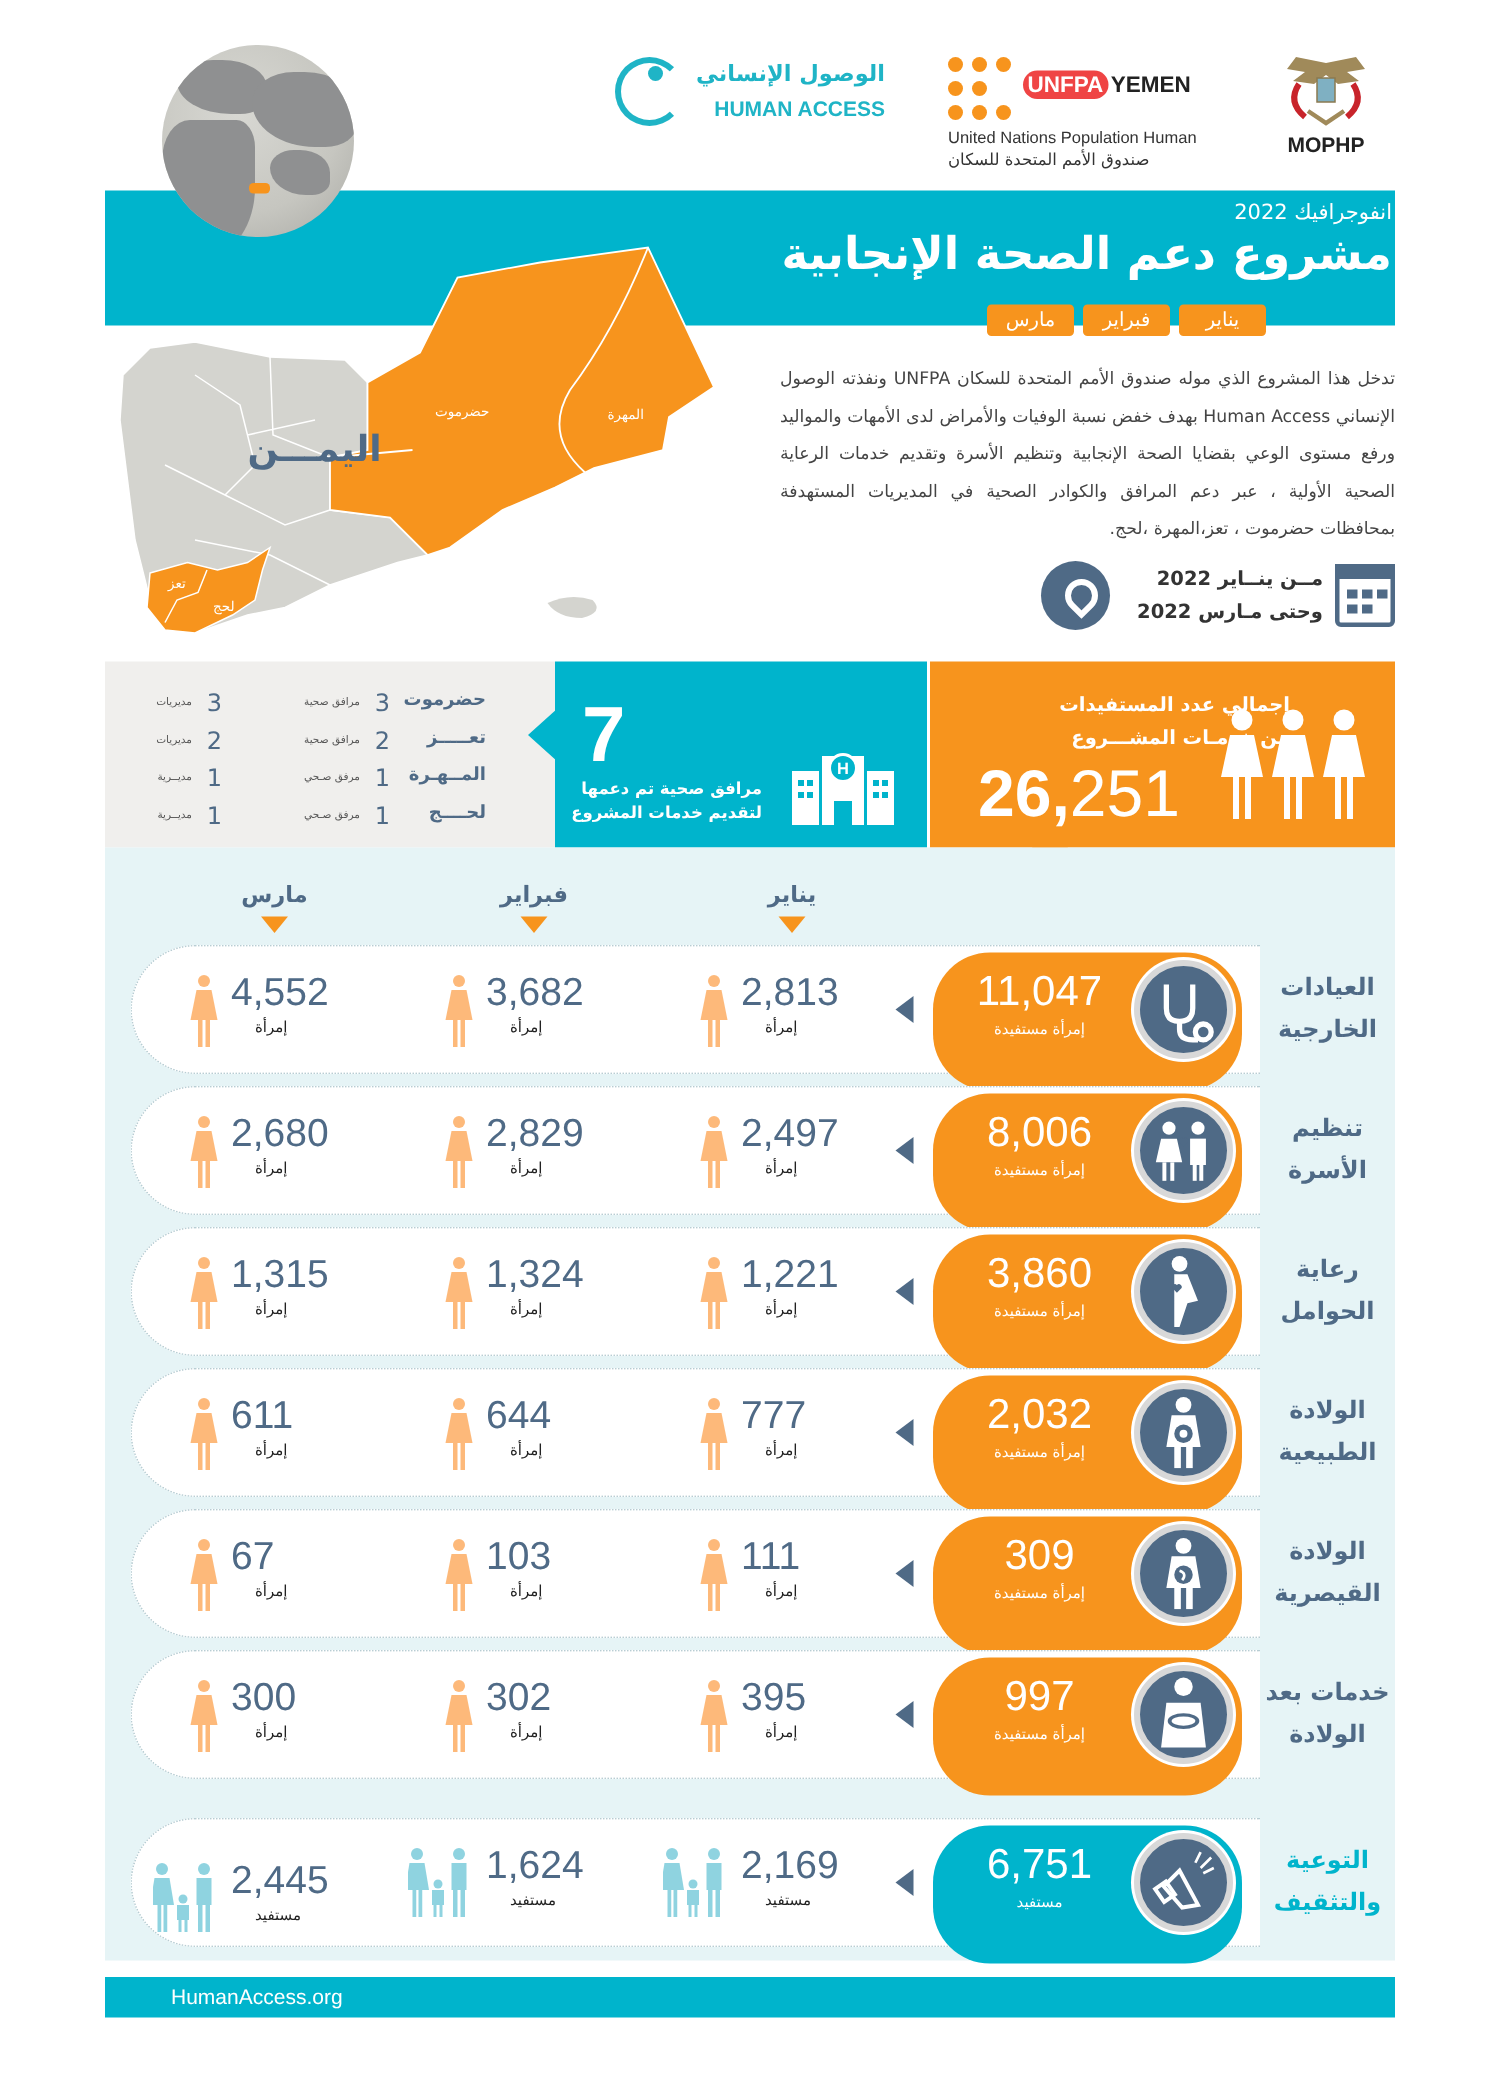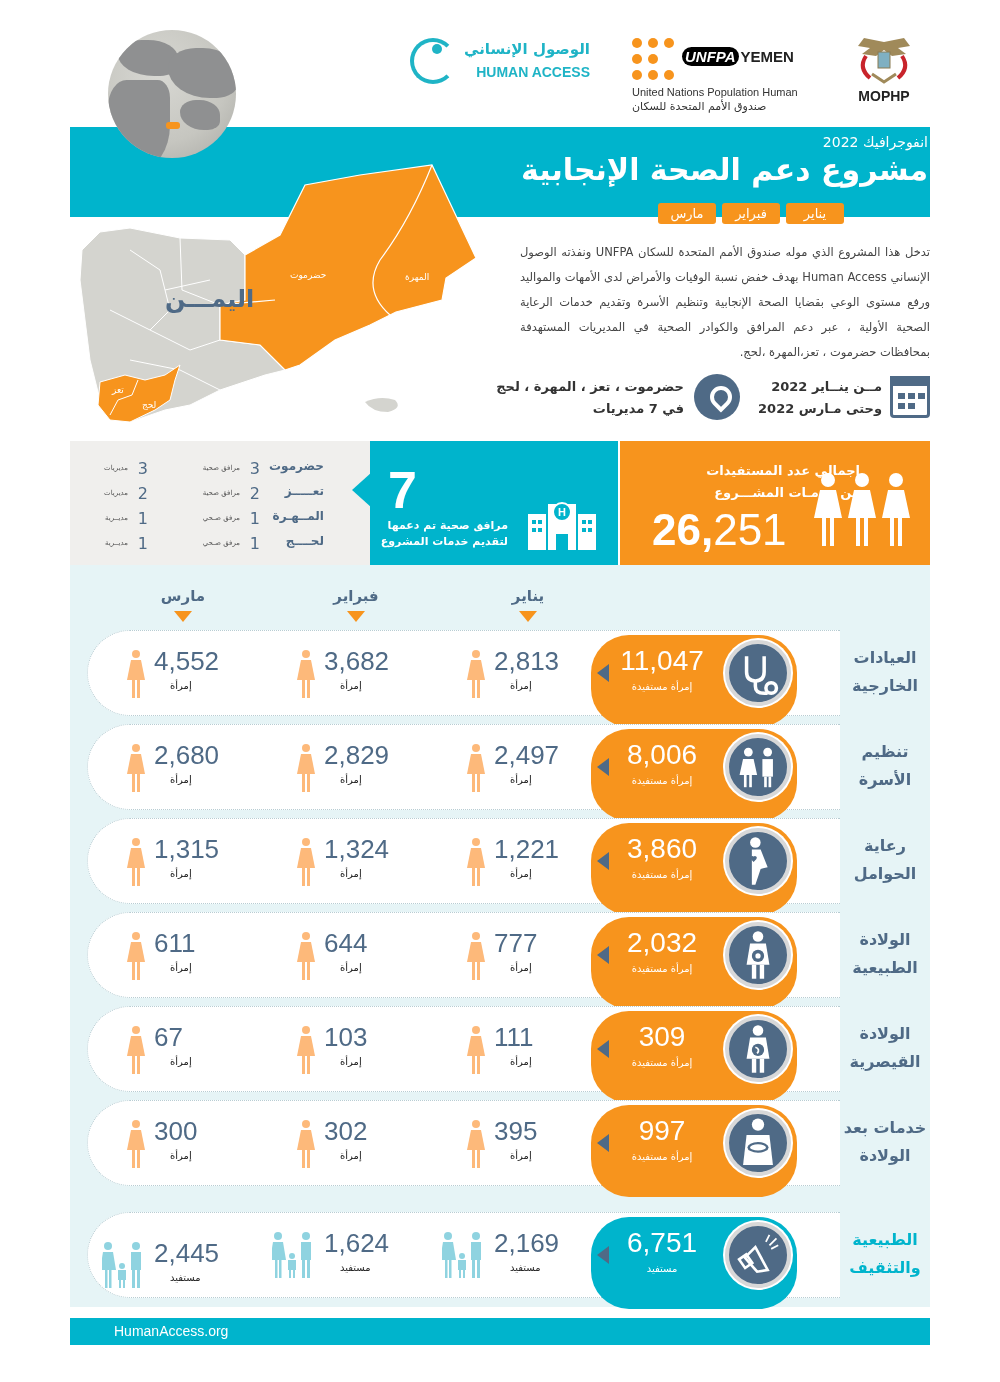--- a/index.html
+++ b/index.html
@@ -7,21 +7,21 @@
   .abs { position: absolute; }
 
   
   .logo-mophp { left: 838px; top: 36px; width: 92px; height: 70px; text-align: center; }
   .logo-mophp .emblem { width: 60px; height: 48px; margin: 0 auto; position: relative; }
   .logo-mophp .lbl { font-family: "Liberation Sans", sans-serif; font-weight: bold; font-size: 14px; color: #222; margin-top: 4px; }
   .logo-unfpa { left: 632px; top: 34px; width: 170px; height: 80px; }
   .dots { position: absolute; left: 0; top: 4px; width: 44px; height: 44px; }
   .dots span { position: absolute; width: 10px; height: 10px; border-radius: 50%; background: #f7941d; }
   .unfpa-text { position: absolute; left: 50px; top: 14px; font-family: "Liberation Sans", sans-serif; font-weight: bold; font-size: 15px; }
-  .unfpa-text .u { background: #000000; color: #fff; border-radius: 10px; padding: 1px 3px; font-style: italic; }
+  .unfpa-text .u { background: #ef4444; color: #fff; border-radius: 10px; padding: 1px 3px; }
   .unfpa-text .y { color: #222; margin-left: 2px; }
   .unfpa-sub { position: absolute; left: 0; top: 52px; font-family: "Liberation Sans", sans-serif; font-size: 11px; color: #333; white-space: nowrap; }
   .unfpa-sub2 { position: absolute; left: 0; top: 66px; font-size: 11px; color: #333; width: 150px; direction: rtl; text-align: left; white-space: nowrap; }
   .logo-ha { left: 410px; top: 38px; width: 180px; height: 52px; }
   .ha-mark { position: absolute; left: 0; top: 0; width: 46px; height: 46px; border: 4px solid #1fb4c6; border-radius: 50%; border-right-color: transparent; }
   .ha-mark::after { content: ""; position: absolute; left: 18px; top: 2px; width: 10px; height: 10px; border-radius: 50%; background: #1fb4c6; }
   .ha-ar { position: absolute; right: 0; top: 2px; font-size: 15px; font-weight: bold; color: #1fb4c6; direction: rtl; white-space: nowrap; }
   .ha-en { position: absolute; right: 0; top: 26px; font-family: "Liberation Sans", sans-serif; font-size: 14px; font-weight: bold; color: #1fb4c6; white-space: nowrap; }
 
   
@@ -72,21 +72,21 @@
   .ben-num { left: 652px; top: 505px; font-size: 44px; color: #fff; font-family: "Liberation Sans", sans-serif; }
   .ben-num b { font-weight: bold; }
   .women3 { left: 812px; top: 472px; width: 100px; height: 76px; }
 
   
   .panel { left: 70px; top: 565px; width: 860px; height: 742px; background: #e6f4f6; }
   .mhead { position: absolute; top: 587px; width: 80px; text-align: center; font-size: 15px; font-weight: bold; color: #4f6a86; }
   .mhead .tri { width: 0; height: 0; margin: 6px auto 0; border-left: 9px solid transparent; border-right: 9px solid transparent; border-top: 11px solid #f7941d; }
   .row { position: absolute; left: 87px; width: 753px; height: 86px; background: #fff; border-radius: 43px 0 0 43px; border: 1px dotted #b8cdd3; border-right: none; }
   .row-label { position: absolute; left: 840px; width: 90px; text-align: center; font-size: 16px; font-weight: bold; color: #4f6a86; direction: rtl; line-height: 28px; }
-  .pill-total { position: absolute; left: 591px; width: 206px; height: 92px; border-radius: 38px; background: #f7941d; }
+  .pill-total { position: absolute; left: 622px; width: 206px; height: 92px; border-radius: 38px; background: #f7941d; }
   .pill-total.teal { background: #00b4cc; }
   .pill-total .num { position: absolute; left: 16px; width: 110px; top: 10px; text-align: center; font-size: 28px; color: #fff; font-family: "Liberation Sans", sans-serif; }
   .pill-total .sub { position: absolute; left: 16px; width: 110px; top: 46px; text-align: center; font-size: 10px; color: #fff; direction: rtl; }
   .ico-circle { position: absolute; right: 6px; top: 5px; width: 66px; height: 66px; border-radius: 50%; background: #4f6a86; border: 4px solid #d8d8d8; box-shadow: 0 0 0 2px #fff; }
   .ptr { position: absolute; left: 597px; width: 0; height: 0; border-top: 9px solid transparent; border-bottom: 9px solid transparent; border-right: 12px solid #4f6a86; }
   .cell { position: absolute; width: 150px; height: 60px; }
   .cell .fig { position: absolute; left: 0; top: 6px; width: 20px; height: 48px; }
   .cell .v { position: absolute; left: 28px; top: 2px; font-size: 26px; color: #4f6a86; font-family: "Liberation Sans", sans-serif; }
   .cell .u { position: absolute; left: 44px; top: 36px; font-size: 10px; color: #222; direction: rtl; }
 
@@ -180,24 +180,20 @@
     <span class="g" style="left:5px;top:24px"></span>
       <span class="g" style="left:15px;top:24px"></span>
   </div>
   <div class="period-text">
     <div>مــن ينــاير 2022</div>
     <div>وحتى مـارس 2022</div>
   </div>
 </div>
 <div class="abs loc">
   <div class="loc-icon"></div>
-  <div class="loc-text">
-    <div>حضرموت ، تعز ، المهرة ، لحج</div>
-    <div>في 7 مديريات</div>
-  </div>
 </div>
 
 <div class="abs gov-box">
   <div class="gov-row" style="top:18px">
     <span class="nm">حضرموت</span>
     <span class="f">3</span>
     <span class="fl">مرافق صحية</span>
     <span class="d">3</span>
     <span class="dl">مديريات</span>
   </div>
@@ -596,21 +592,21 @@
             <circle cx="10" cy="4" r="4"></circle>
             <path d="M5 10 L15 10 L19 30 L1 30 Z"></path>
             <rect x="6" y="30" width="3" height="18"></rect>
             <rect x="11" y="30" width="3" height="18"></rect>
           </g>
         </svg></div>
       <div class="v" style="left:28px">300</div>
       <div class="u" style="left:44px">إمرأة</div>
     </div>
     <div class="row" style="top: 1212px;"></div>
-    <div class="row-label" style="top: 1226px; color: rgb(0, 180, 204);">الطبيعية والتثقيف</div>
+    <div class="row-label" style="top: 1226px; color: rgb(0, 180, 204);">التوعية والتثقيف</div>
     <div class="pill-total teal" style="top: 1217px;">
       <div class="num">6,751</div>
       <div class="sub">مستفيد</div>
       <div class="ico-circle">
         <svg width="58" height="58" viewBox="0 0 66 66" style="position:absolute;left:0;top:0">
           <path d="M18 36 L30 24 L44 50 L32 52 Z" fill="none" stroke="#fff" stroke-width="3"></path>
           <rect x="14" y="34" width="10" height="12" fill="none" stroke="#fff" stroke-width="3" transform="rotate(-35 19 40)"></rect>
           <path d="M42 18 L46 10 M48 26 L56 22 M46 22 L54 14" stroke="#fff" stroke-width="2"></path>
         </svg>
       </div>

